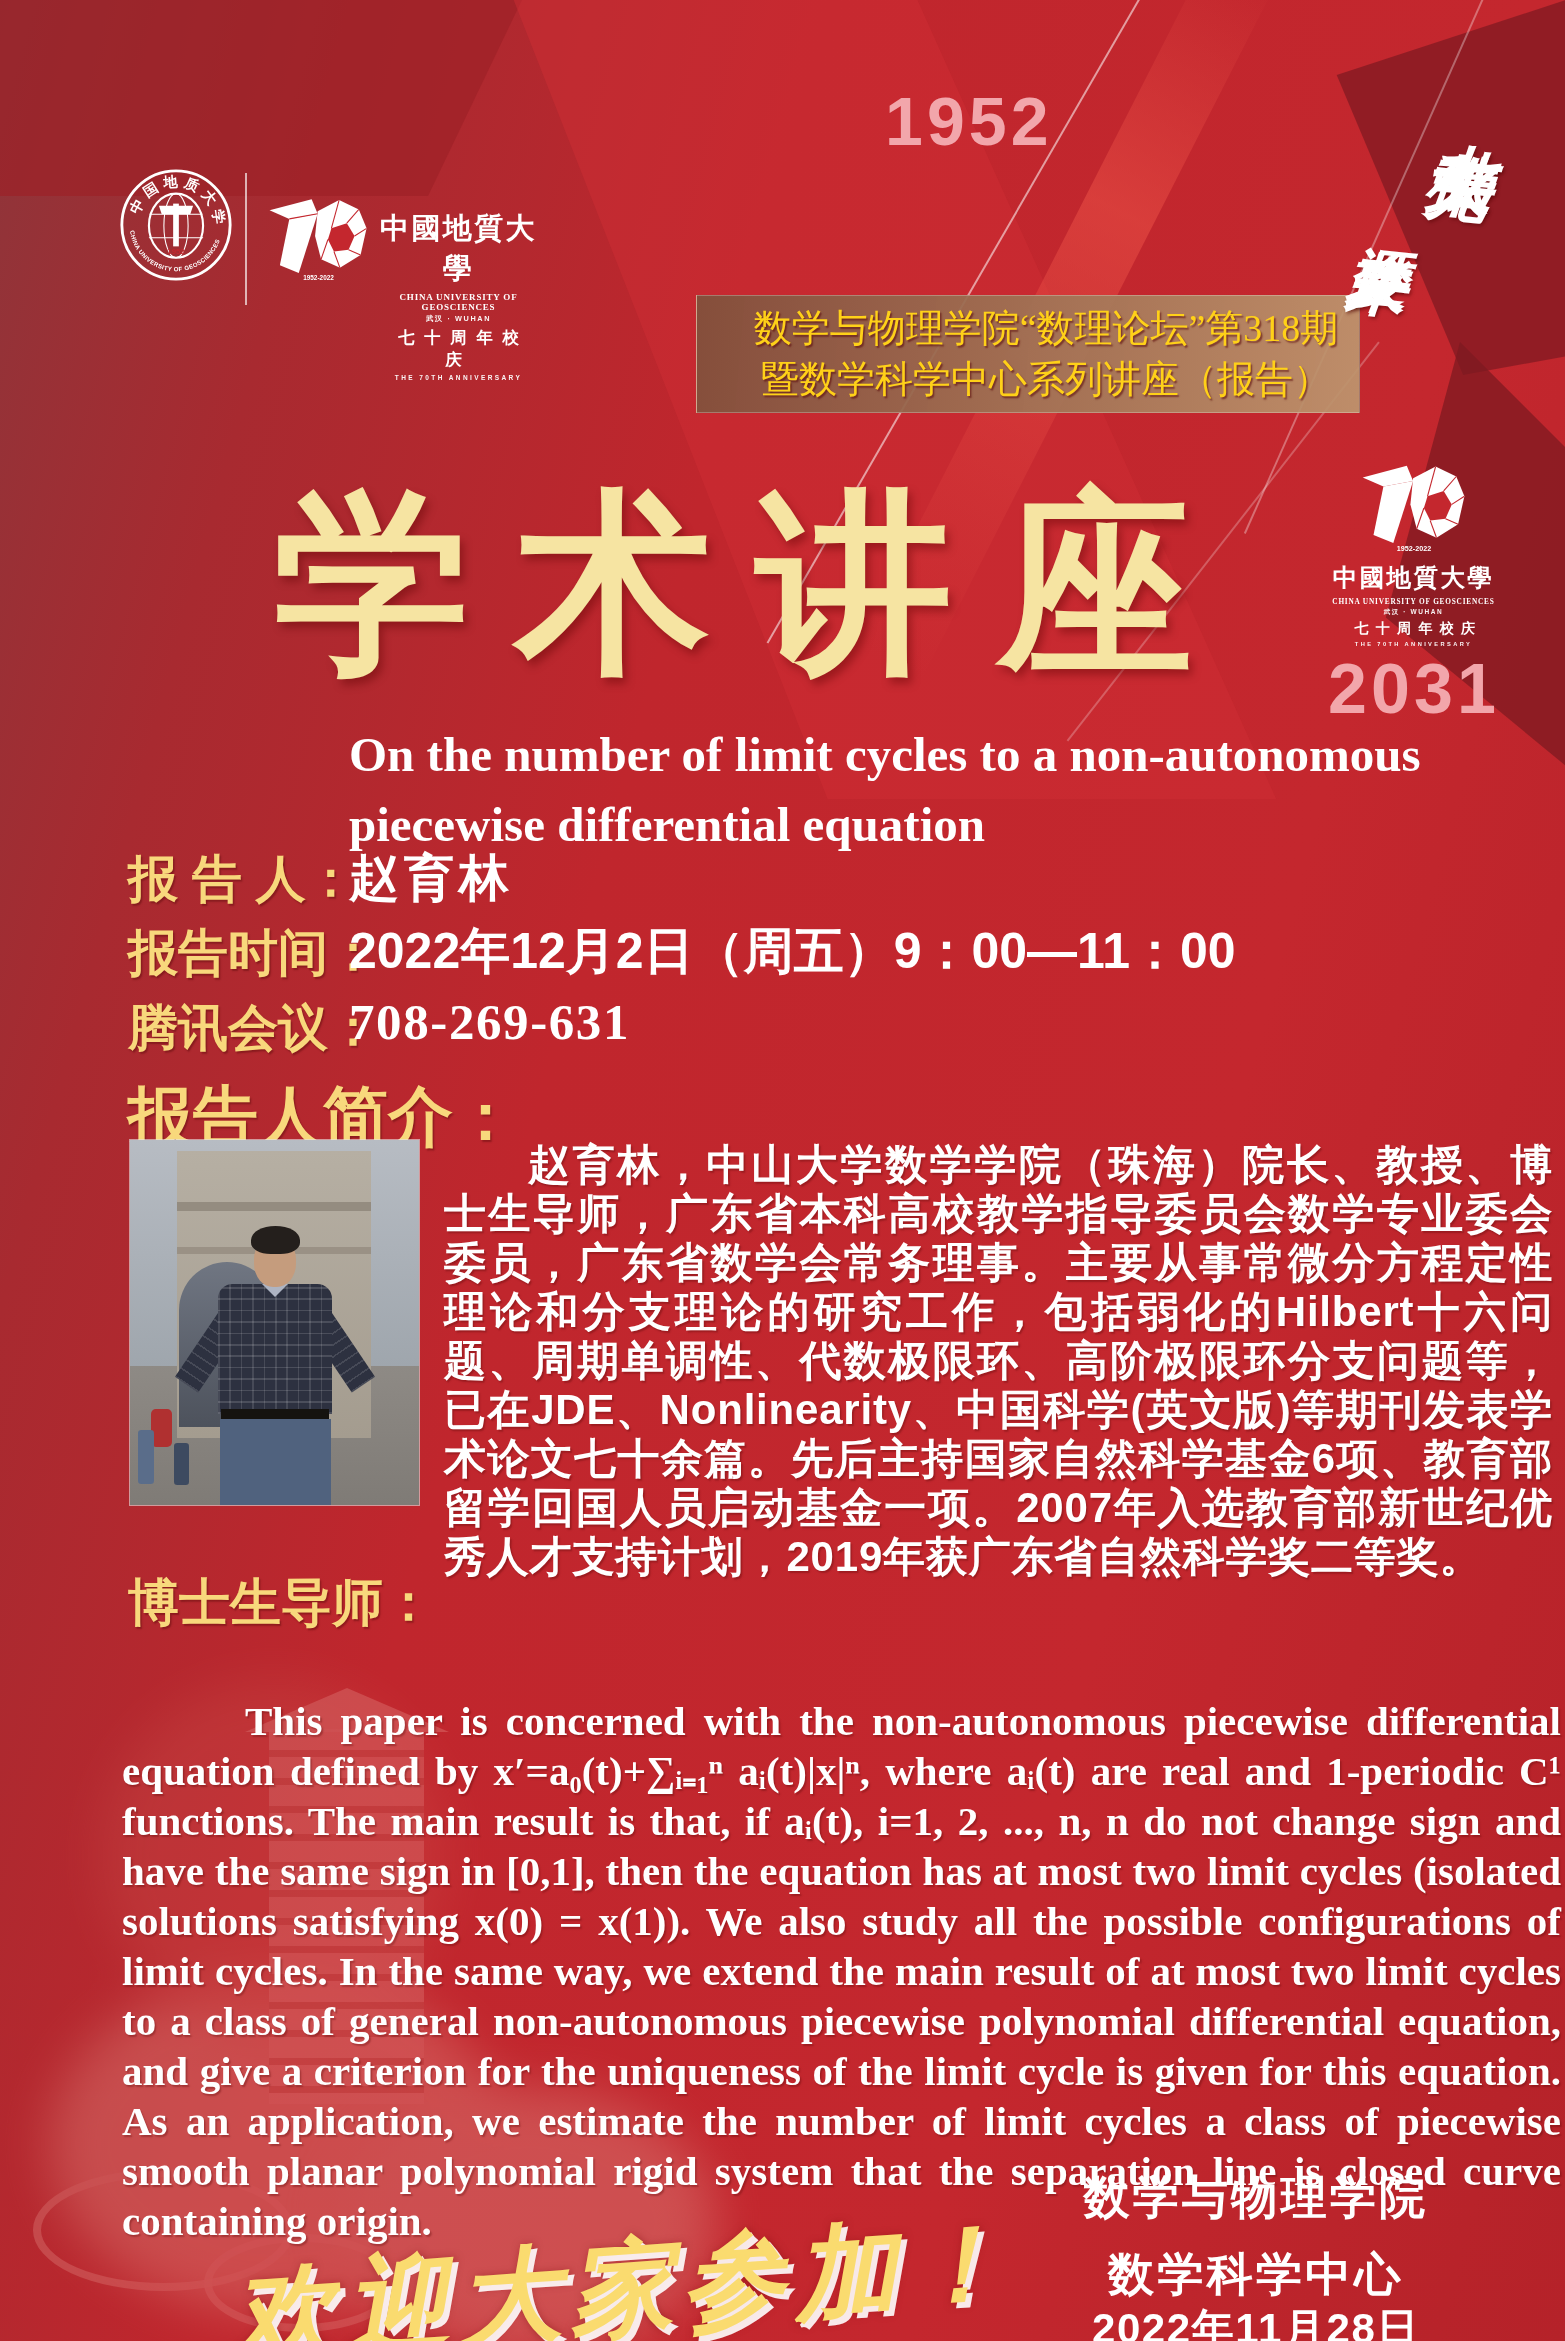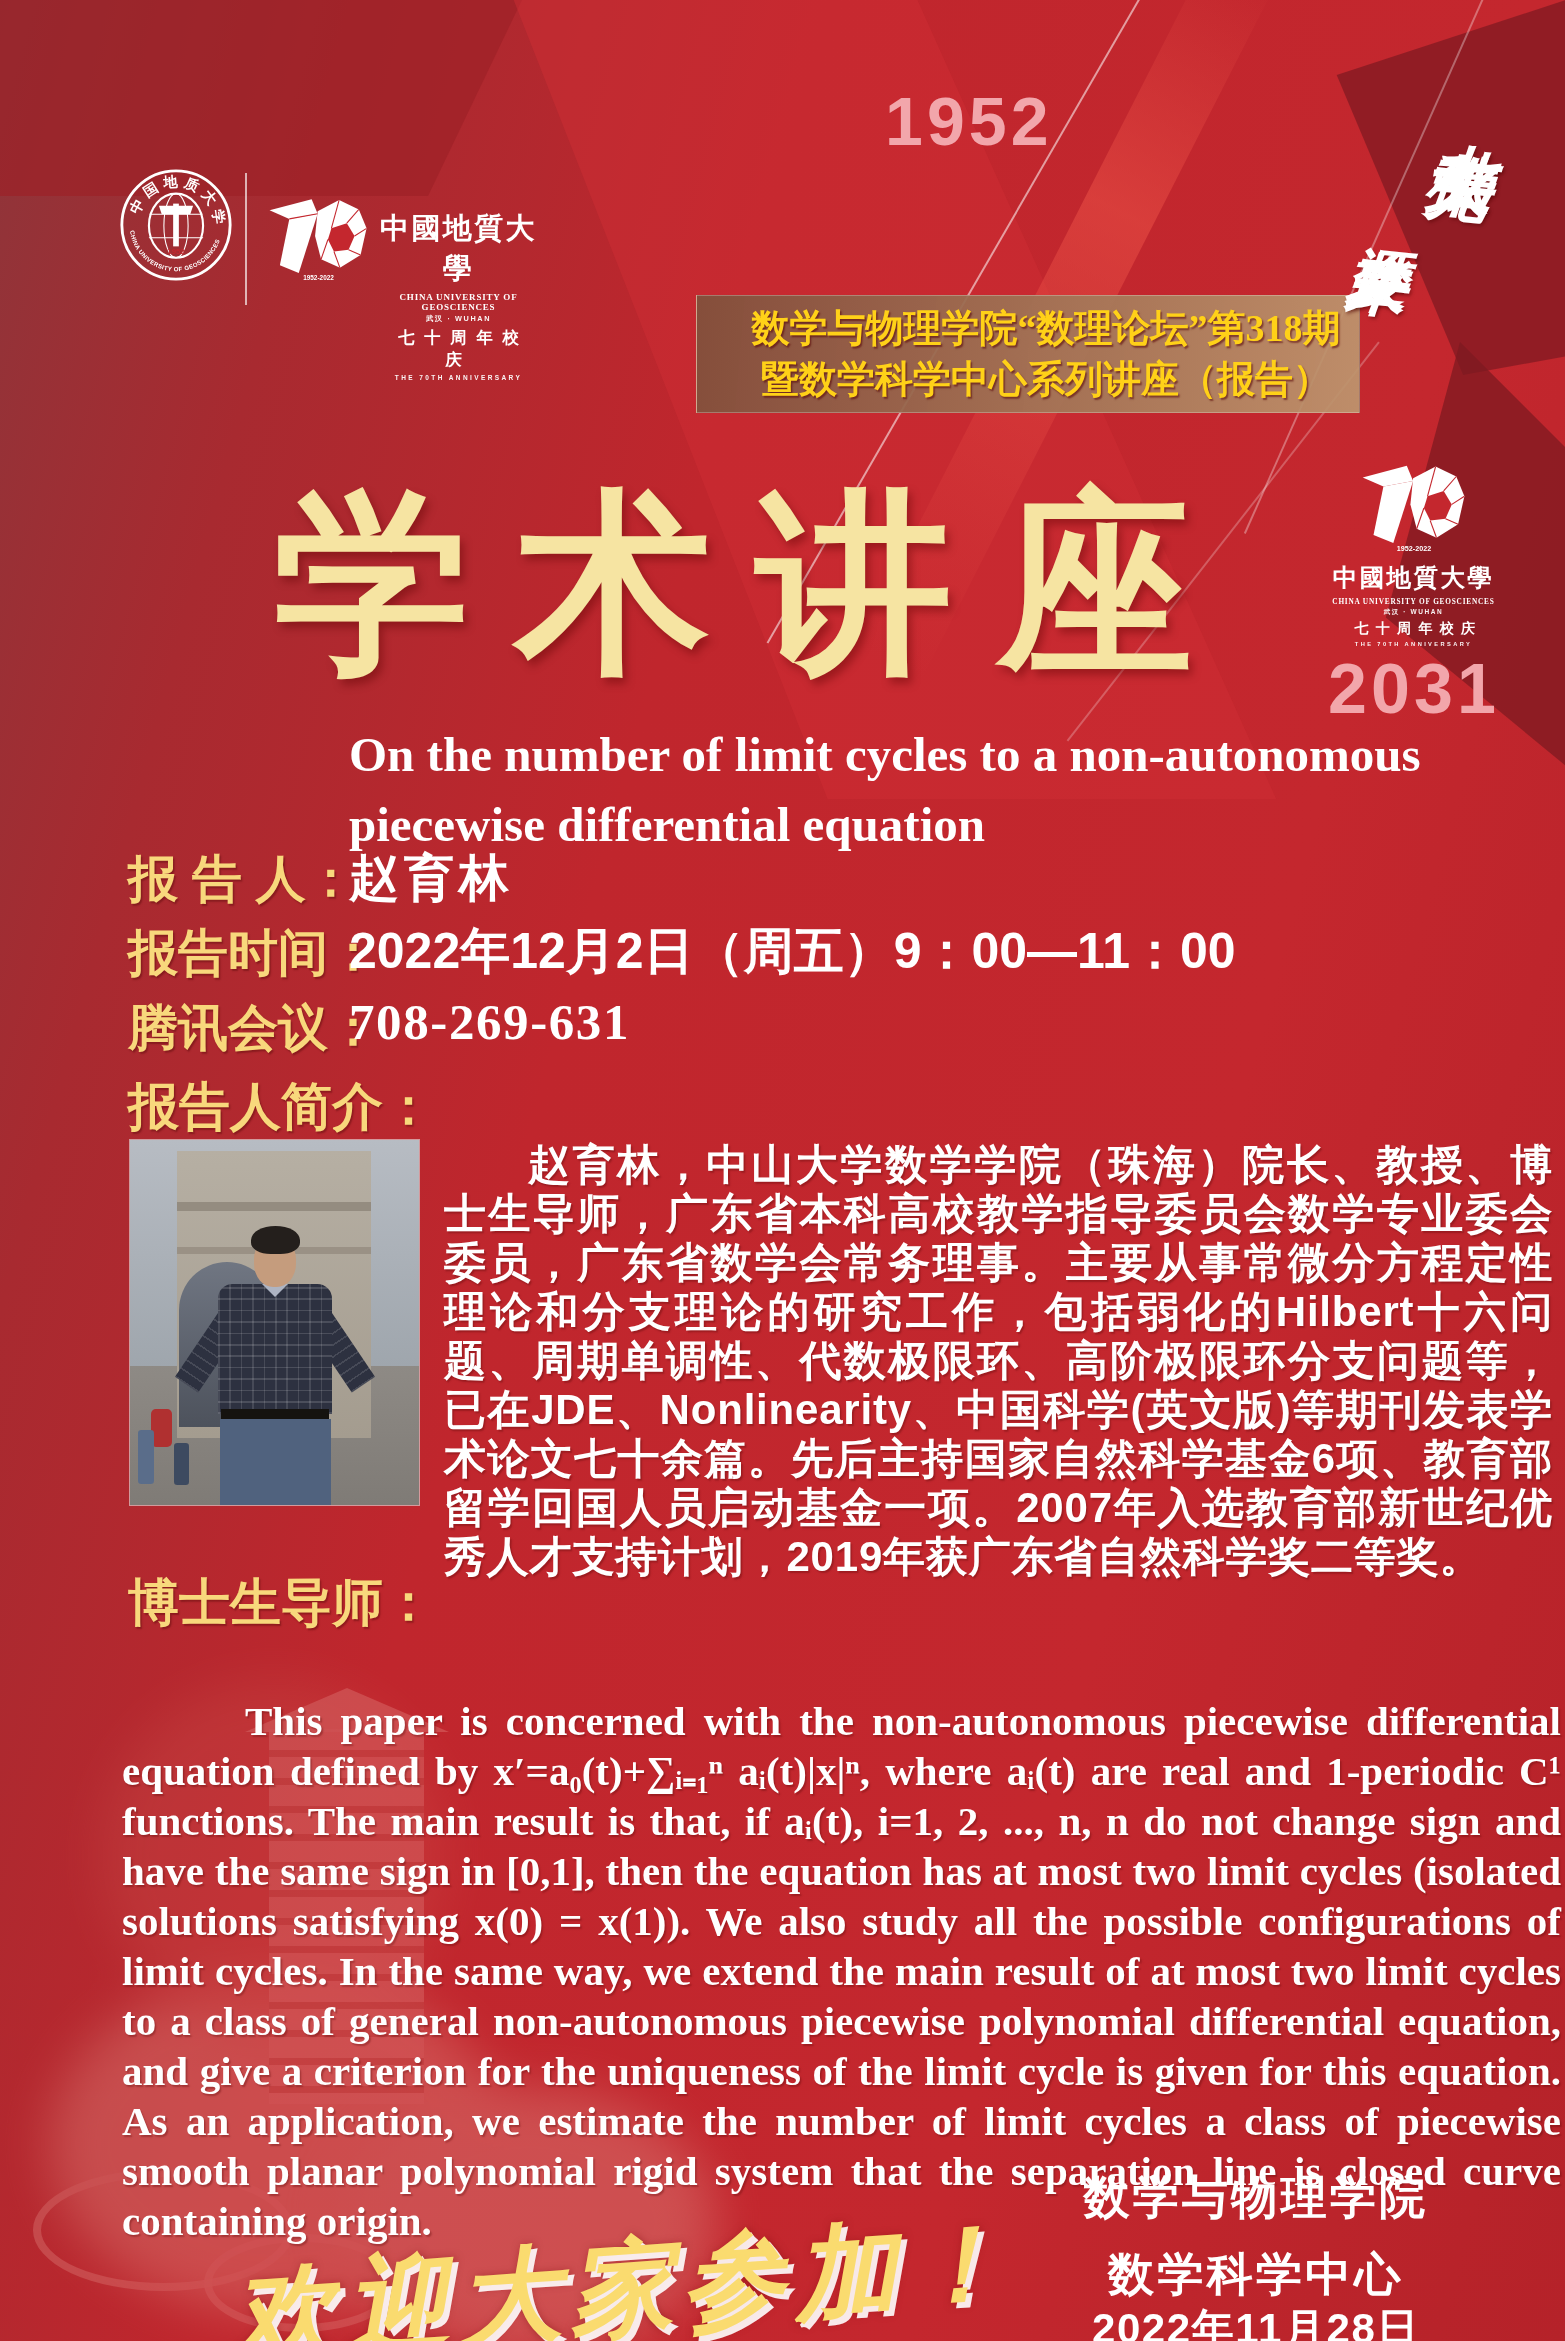--- a/index.html
+++ b/index.html
@@ -43,21 +43,21 @@
   .logo-en{font-size:9px;letter-spacing:0.8px;margin-top:3.3px;}
   .logo-city{font-size:7.3px;letter-spacing:1.6px;margin-top:1.6px;opacity:.95;}
   .logo-anniv{font-size:16.3px;letter-spacing:9.8px;margin-top:3.3px;text-indent:9.8px;}
   .logo-anniv-en{font-size:6.5px;letter-spacing:2.4px;margin-top:2.4px;opacity:.95;}
   .year-big{color:#F2A6AB;letter-spacing:4.1px;}
   .series-title{left:692px;top:194px;font-size:78px;color:#fff;letter-spacing:-1.6px;white-space:nowrap;}
   .forum-box{left:696px;top:295px;width:662px;height:116px;
     background:linear-gradient(95deg,rgba(130,80,60,.95),rgba(190,150,110,.92));
     border:0.8px solid rgba(255,255,255,.25);display:flex;flex-direction:column;justify-content:center;align-items:center;}
   .forum-line{color:#FFD118;font-size:38px;line-height:51px;white-space:nowrap;
-    font-family:"Liberation Serif",serif;font-weight:bold;text-shadow:1.6px 1.6px 1.6px rgba(90,10,10,.6);margin-left:36px;}
+    font-family:"Liberation Serif",serif;font-weight:normal;text-shadow:1.6px 1.6px 1.6px rgba(90,10,10,.6);margin-left:36px;}
   .calli{color:#fff;writing-mode:vertical-rl;font-family:"Liberation Serif",serif;
     font-weight:bold;font-style:italic;text-shadow:1.6px 2.4px 3.3px rgba(80,0,0,.4);}
   .calli1{left:1427px;top:91px;font-size:65px;line-height:82px;letter-spacing:4.9px;transform:rotate(6deg);}
   .calli2{left:1347px;top:199px;font-size:60px;line-height:75px;letter-spacing:3.3px;transform:rotate(6deg);}
   
   .main-title{left:274px;top:453px;font-size:196px;font-weight:900;color:#F6E4A2;letter-spacing:45px;
     white-space:nowrap;text-shadow:4.1px 5.7px 8.2px rgba(90,0,0,.4);}
   
   .lbl{color:#F8D87C;font-size:50px;white-space:nowrap;text-shadow:1.6px 1.6px 1.6px rgba(90,10,10,.45);}
   .val-serif{color:#fff;font-size:49px;white-space:nowrap;}
@@ -217,21 +217,21 @@
 
   <div class="abs lbl hei" style="left:128px;top:846px;">报 告 人：</div>
   <div class="abs val-hei hei" style="left:349px;top:845px;letter-spacing:4.9px;">赵育林</div>
 
   <div class="abs lbl hei" style="left:128px;top:920px;">报告时间：</div>
   <div class="abs val-hei hei" style="left:349px;top:918px;">2022年12月2日（周五）9：00—11：00</div>
 
   <div class="abs lbl hei" style="left:128px;top:995px;">腾讯会议：</div>
   <div class="abs val-serif song" style="left:349px;top:993px;font-size:51px;letter-spacing:1.6px;">708-269-631</div>
 
-  <div class="abs lbl hei" style="left:128px;top:1073px;font-size:51px;">报告人简介：</div>
+  <div class="abs lbl hei" style="left:128px;top:1073px;font-size:65px;">报告人简介：</div>
 
   <div class="abs photo">
     <div class="ph-arch"></div>
     <div class="ph-hole"></div>
     <div class="ph-p1"></div>
     <div class="ph-p2"></div>
     <div class="ph-p3"></div>
     <div class="ph-arm ph-arm-l"></div>
     <div class="ph-arm ph-arm-r"></div>
     <div class="ph-shirt"></div>

